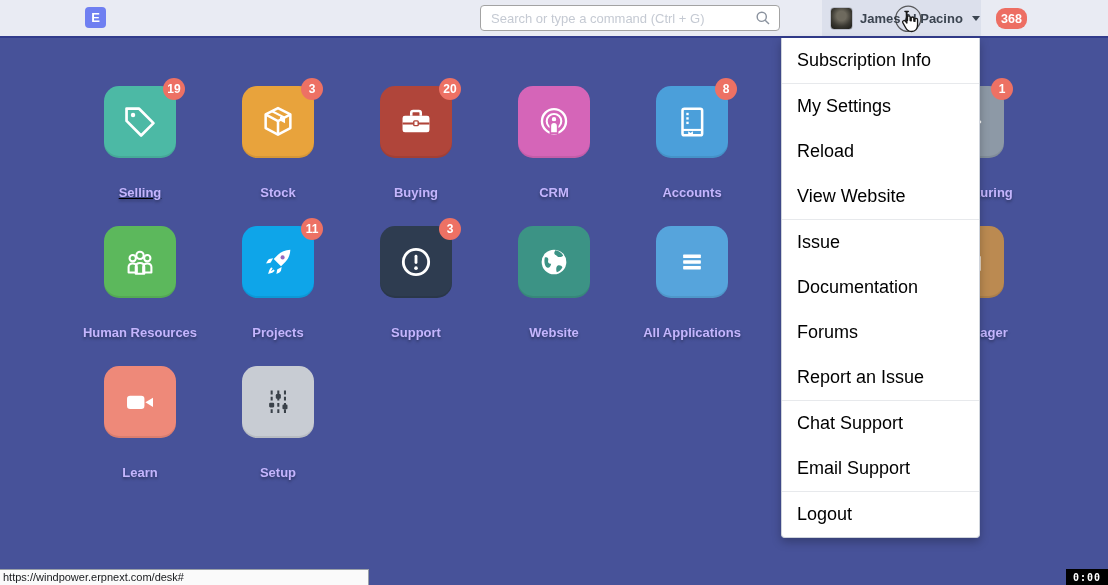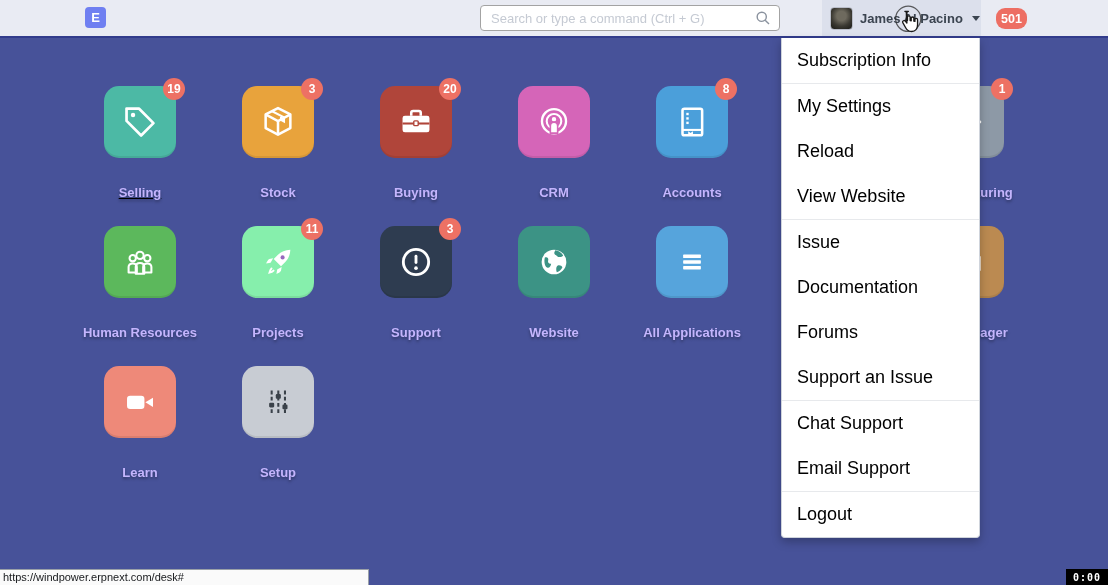--- a/index.html
+++ b/index.html
@@ -69,21 +69,21 @@
     background:#ed7164;color:#fff;font-size:12px;font-weight:bold;line-height:22px;
     padding:0 4px;box-sizing:border-box;text-align:center;
   }
   .t-selling{background:#4cb9a5;}
   .t-stock{background:#e8a33c;}
   .t-buying{background:#b0453a;}
   .t-crm{background:#d565b8;}
   .t-accounts{background:#4b9fda;}
   .t-manufacturing{background:#8d99a6;}
   .t-hr{background:#5cb85c;}
-  .t-projects{background:#86efac;}
+  .t-projects{background:#0ea5e9;}
   .t-support{background:#2e3c50;}
   .t-website{background:#3c9385;}
   .t-allapps{background:#56a4dc;}
   .t-filemanager{background:#bb8a51;}
   .t-learn{background:#ee8979;}
   .t-setup{background:#c8ccd3;}
   
   .dropdown{
     position:absolute;left:781px;top:38px;width:199px;z-index:50;
     background:#fff;border:1px solid #cfd4dc;border-top:none;
@@ -124,21 +124,21 @@
       <path d="M14.6 14.6l4.6 4.6" stroke="#8a929e" stroke-width="1.7"></path>
     </svg>
   </div>
 
   <div class="user-trigger">
     <div class="avatar"></div>
     <span class="username">James Al Pacino</span>
     <span class="caret"></span>
   </div>
 
-  <div class="notif-badge">501</div>
+  <div class="notif-badge">368</div>
 </div>
 
 <div class="cell" style="left:71px;top:86px;text-decoration:underline;">
   <div class="tile t-selling">
     <svg viewBox="0 0 24 24">
       <path d="M3.5 3.5h7.8l9.2 9.2-7.8 7.8-9.2-9.2z" fill="none" stroke="#fff" stroke-width="1.7" stroke-linejoin="round"></path>
       <circle cx="7.6" cy="7.6" r="1.4" fill="#fff"></circle>
     </svg>
     <span class="badge">19</span>
   </div>
@@ -308,21 +308,21 @@
 <div class="dropdown">
   <div class="menu-item">Subscription Info</div>
   <div class="menu-divider"></div>
   <div class="menu-item">My Settings</div>
   <div class="menu-item">Reload</div>
   <div class="menu-item">View Website</div>
   <div class="menu-divider"></div>
   <div class="menu-item">Issue</div>
   <div class="menu-item">Documentation</div>
   <div class="menu-item">Forums</div>
-  <div class="menu-item">Support an Issue</div>
+  <div class="menu-item">Report an Issue</div>
   <div class="menu-divider"></div>
   <div class="menu-item">Chat Support</div>
   <div class="menu-item">Email Support</div>
   <div class="menu-divider"></div>
   <div class="menu-item">Logout</div>
 </div>
 
 <div class="urlbar">https://windpower.erpnext.com/desk#</div>
 <div class="rec-timer">0:00</div>
 

